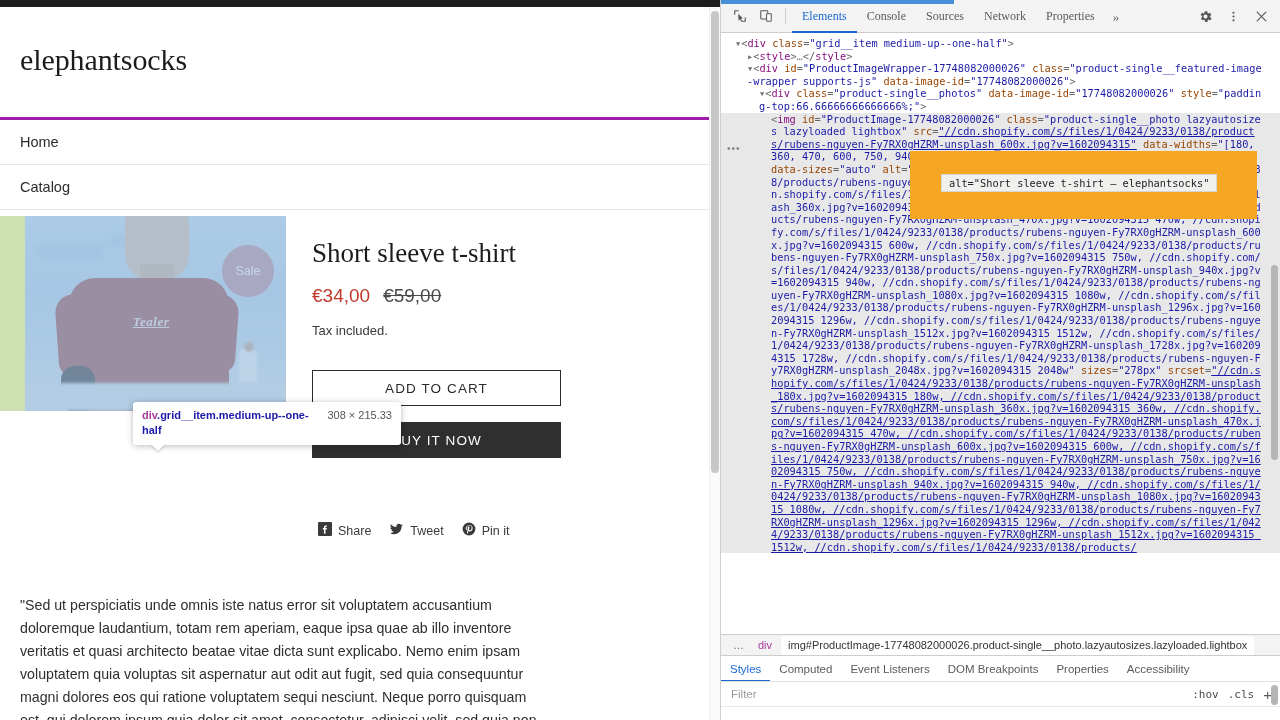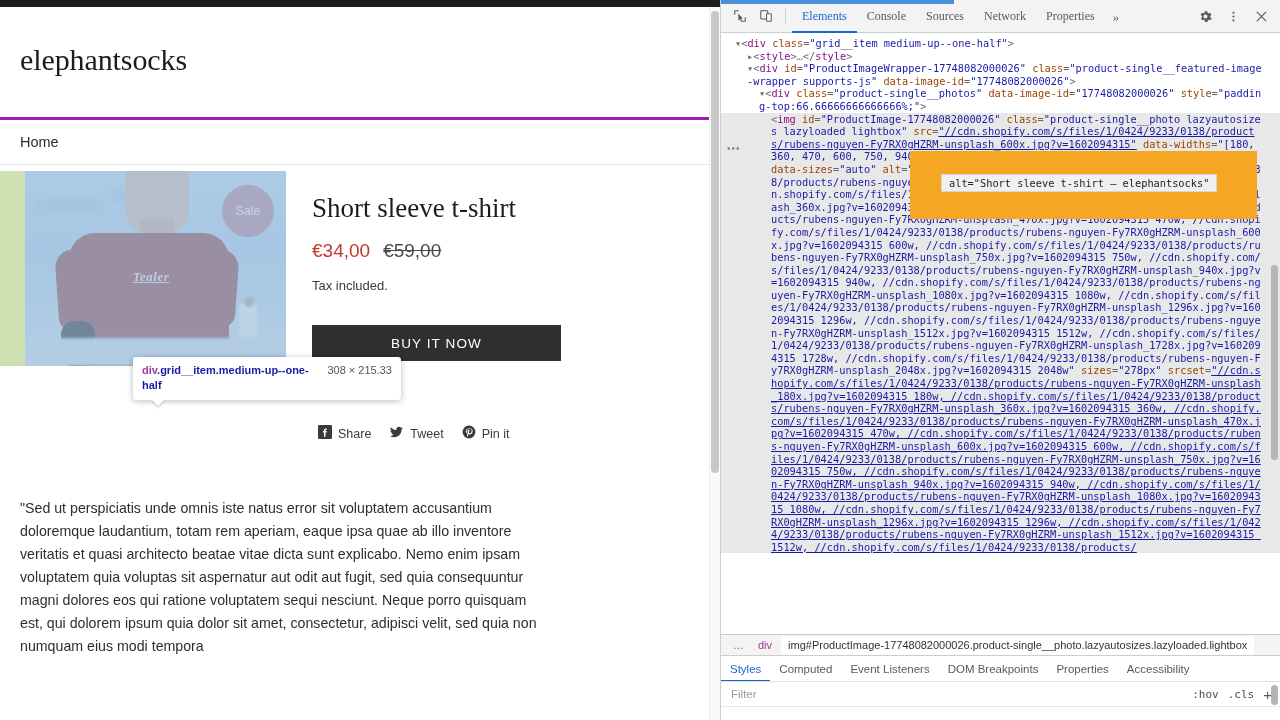--- a/index.html
+++ b/index.html
@@ -108,21 +108,21 @@
     position:absolute; left:96px; top:98px; width:60px; text-align:center;
     font-family:"Liberation Serif", serif; font-style:italic; font-weight:700;
     font-size:13px; color:#e7dfe0; letter-spacing:.5px; text-decoration: underline;
     opacity:.92;
   }
   .ph-person2 { position:absolute; left:214px; top:132px; width:18px; height:34px; background:#e6e9ea; border-radius:6px 6px 2px 2px; filter: blur(1px); opacity:.85;}
   .ph-person2h { position:absolute; left:219px; top:126px; width:10px; height:10px; background:#b39a87; border-radius:50%; filter: blur(1px);}
   .ph-ground { position:absolute; left:0; bottom:0; width:100%; height:28px; background:#c5d4dd; filter: blur(1.5px); }
 
   .sale-badge {
-    position: absolute; right: 12px; top: 14px;
+    position: absolute; right: 12px; top: 29px;
     width: 52px; height: 52px; border-radius: 50%;
     background: #b07f8d;
     display:flex; align-items:center; justify-content:center;
     color:#f3e9ec; font-size: 12.5px; z-index: 2;
   }
 
   
   .insp-tip {
     position: absolute; left: 133px; top: 186px;
     z-index: 9;
@@ -332,20 +332,21 @@
 
     <div id="page-content">
 
 
       <div class="brand-wrap">
         <div class="brand">elephantsocks</div>
       </div>
 
       <div class="nav-list">
         <div class="nav-item">Home</div>
+        <div class="nav-item">Catalog</div>
       </div>
 
       <div class="product-area">
         <div class="product-row">
 
           <div class="img-col">
             <div class="photo-box">
               <div class="ph-sky"></div>
               <div class="ph-blur1"></div>
               <div class="ph-blur2"></div>
@@ -365,20 +366,21 @@
             <div class="content-overlay"></div>
           </div>
 
           <div class="info-col">
             <h1 class="prod-title">Short sleeve t-shirt</h1>
             <div class="price-row">
               <span class="price-sale">€34,00</span>
               <span class="price-orig">€59,00</span>
             </div>
             <div class="tax-note">Tax included.</div>
+            <button class="btn-add">ADD TO CART</button>
             <button class="btn-buy">BUY IT NOW</button>
 
             <div class="share-row">
               <span class="share-item">
                 <span>
                   <svg width="14" height="14" viewBox="0 0 24 24">
                       <rect width="24" height="24" rx="2" fill="#3a3a3a"></rect>
                       <path d="M15.2 8.2h-1.8c-.3 0-.6.3-.6.8v1.4h2.4l-.3 2.4h-2.1V20h-2.6v-7.2H8.4v-2.4h1.8V8.9c0-1.6 1-3 2.9-3h2.1z" fill="#fff"></path>
                     </svg>
                 </span>

